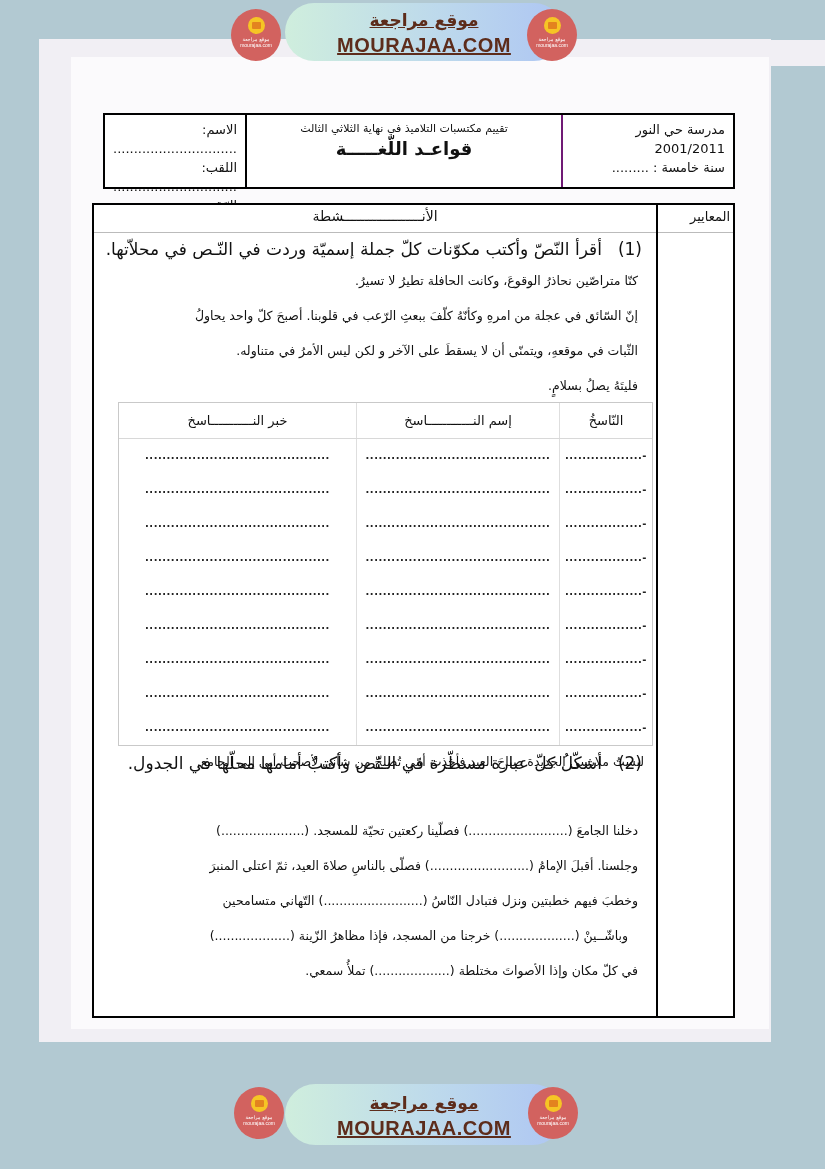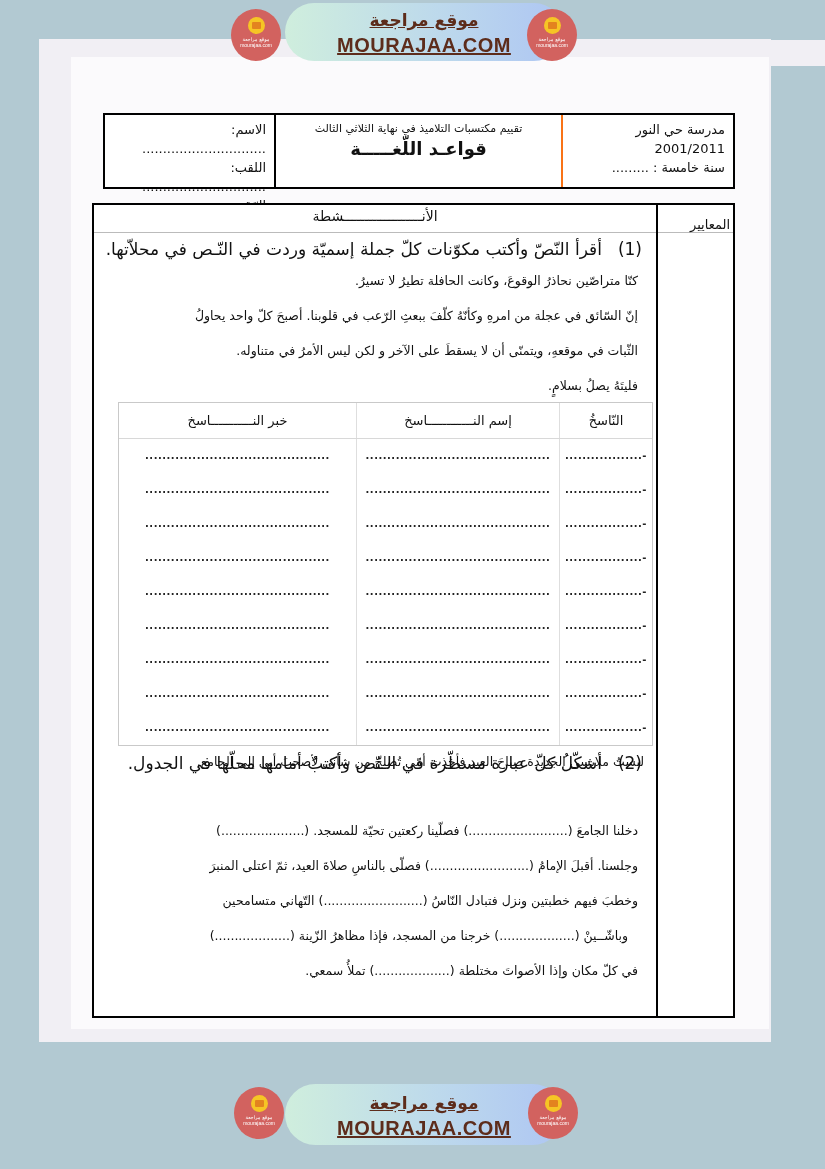--- a/index.html
+++ b/index.html
@@ -24,31 +24,31 @@
   .logo{position:absolute;width:50px;height:52px;border-radius:50%;background:#d2625f;z-index:6;text-align:center;}
   .logo .yc{width:17px;height:17px;border-radius:50%;background:#f6c525;margin:8px auto 2px;}
   .logo .book{width:9px;height:7px;background:#e3831f;border-radius:1px;position:relative;top:5px;margin:0 auto;}
   .logo .t1,.logo .t2{font-size:5px;line-height:6px;color:#fff;direction:rtl;}
   .logo .t2{direction:ltr;font-family:"Liberation Sans",sans-serif;}
 
   
   .hdr{position:absolute;left:103px;top:113px;width:632px;height:76px;box-sizing:border-box;
        border:2px solid #000;background:#fff;display:flex;direction:rtl;color:#111;}
   .hdr .cell{box-sizing:border-box;padding:5px 8px;}
-  .hdr .c-school{width:172px;border-left:2px solid #f97316;text-align:right;font-size:13px;line-height:19px;}
-  .hdr .c-title{width:287px;border-left:2px solid #000;text-align:center;}
+  .hdr .c-school{width:172px;border-left:2px solid #701a75;text-align:right;font-size:13px;line-height:19px;}
+  .hdr .c-title{width:316px;border-left:2px solid #000;text-align:center;}
   .hdr .c-id{flex:1;text-align:right;font-size:13px;line-height:19px;}
   .hdr .eval{font-size:11px;margin-top:2px;}
   .hdr .subject{font-size:18px;font-weight:bold;margin-top:3px;letter-spacing:1px;}
 
   
   .main-box{position:absolute;left:92px;top:203px;width:643px;height:815px;box-sizing:border-box;
             border:2px solid #000;background:#fff;display:flex;direction:rtl;color:#111;}
   .crit-col{width:77px;box-sizing:border-box;border-left:2px solid #000;}
-  .crit-head{height:28px;border-bottom:1px solid #bbb;font-size:13px;text-align:right;padding:12px 3px 0 0;box-sizing:border-box;}
+  .crit-head{height:28px;border-bottom:1px solid #bbb;font-size:13px;text-align:right;padding:4px 3px 0 0;box-sizing:border-box;}
   .act-col{flex:1;position:relative;overflow:hidden;}
   .act-head{height:28px;border-bottom:1px solid #bbb;font-size:14px;text-align:center;padding-top:3px;box-sizing:border-box;}
 
   .exline{position:absolute;right:0;left:0;direction:rtl;text-align:right;white-space:nowrap;}
   .instr{font-size:17px;padding-right:14px;}
   .instr .num{display:inline-block;margin-left:16px;}
   .txt{font-size:12.5px;padding-right:18px;}
 
   
   .ans-table{position:absolute;top:197px;right:3px;width:535px;height:344px;box-sizing:border-box;

